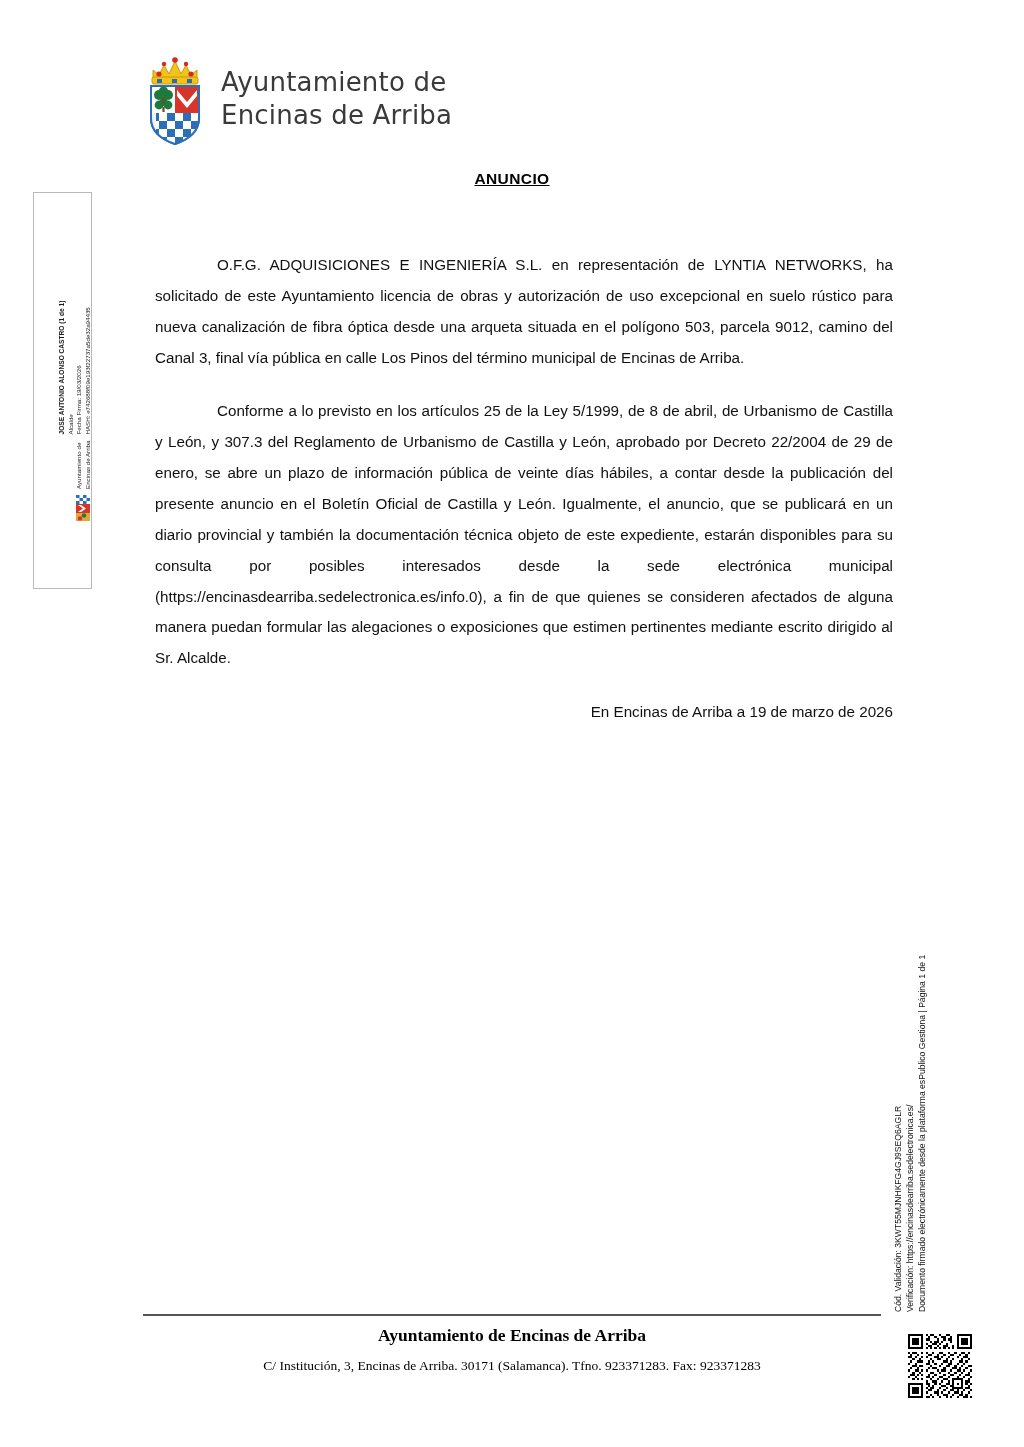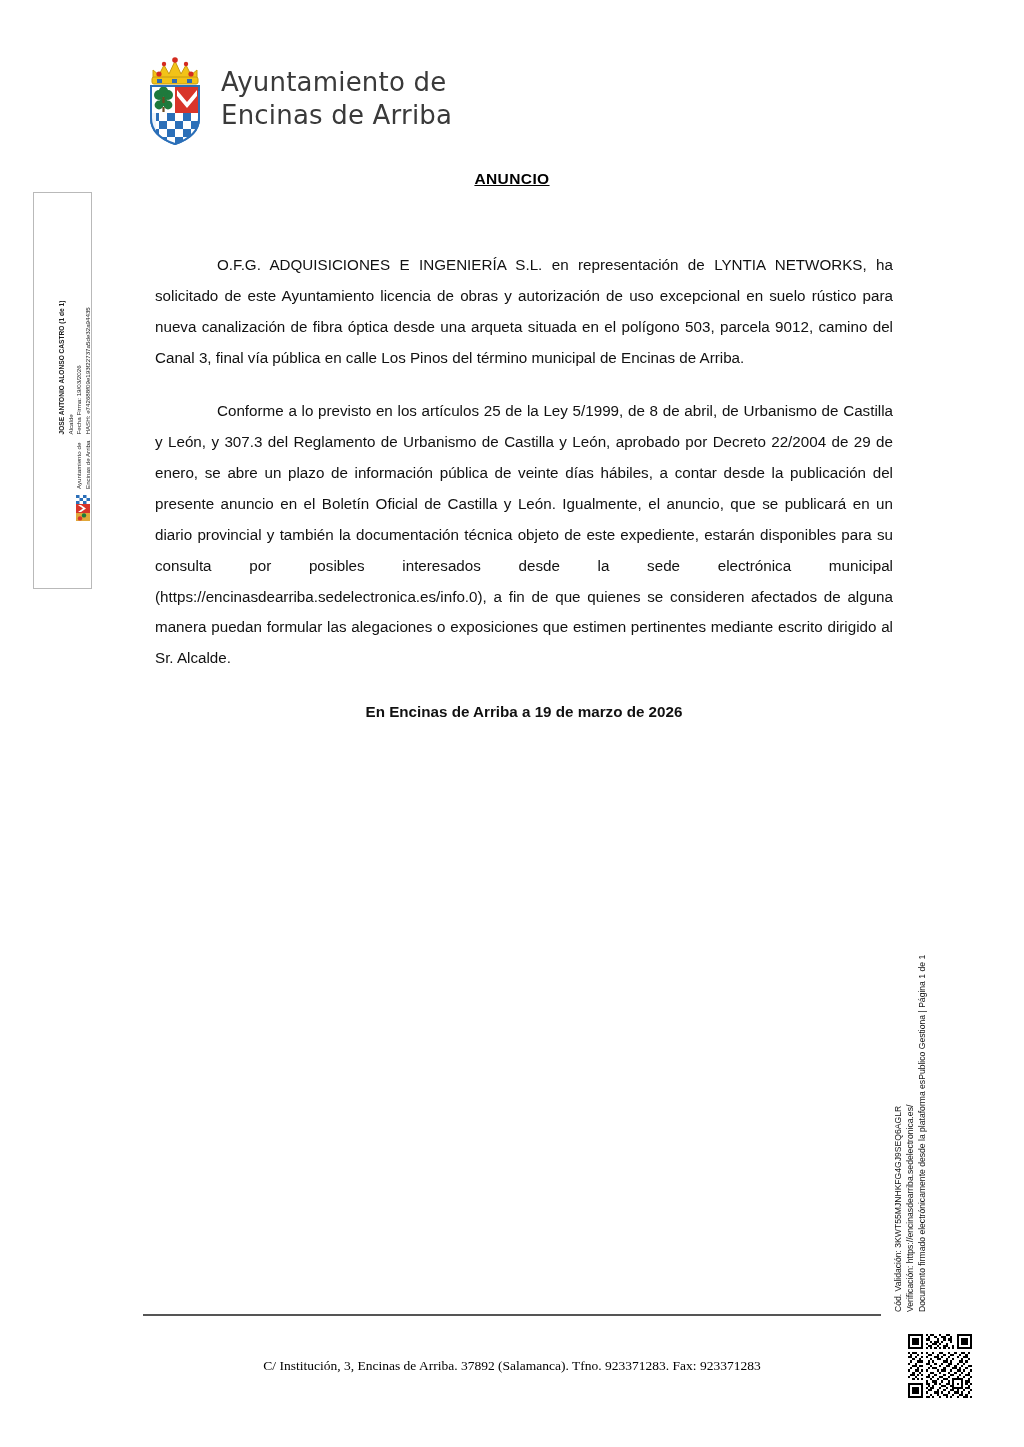--- a/index.html
+++ b/index.html
@@ -90,21 +90,21 @@
   }
   .para {
     text-align: justify;
     font-size: 15.2px;
     line-height: 2.03;
     margin: 0 0 23px 0;
     color: #111111;
   }
   .para.indent { text-indent: 62px; }
   .para.tight { margin-bottom: 19px; }
-  .para.plain { text-align: center; font-weight: bold; }
+  .para.plain { text-align: right; }
 
   .signature-line {
     position: absolute;
     left: 192px; top: 912px;
     font-family: "Liberation Serif", serif;
     font-size: 21px;
     color: #000000;
     white-space: nowrap;
   }
 
@@ -282,21 +282,22 @@
 
   <div class="right-sidebar">
     <div class="right-rot">
       <div class="val-line">Cód. Validación: 3KWT55MJNHKFG4GJ9SEQ6AGLR</div>
       <div class="val-line">Verificación: https://encinasdearriba.sedelectronica.es/</div>
       <div class="val-line">Documento firmado electrónicamente desde la plataforma esPublico Gestiona | Página 1 de 1</div>
     </div>
   </div>
 
   <div class="footer-rule"></div>
-  <div class="footer-sub">C/ Institución, 3, Encinas de Arriba. 37892 (Salamanca). Tfno. 923371283. Fax: 923371283</div>
+  <div class="footer-title">Ayuntamiento de Encinas de Arriba</div>
+  <div class="footer-sub">C/ Institución, 3, Encinas de Arriba. 30171 (Salamanca). Tfno. 923371283. Fax: 923371283</div>
 
   <div class="qr">
     <svg viewBox="0 0 29 29" width="64" height="64" shape-rendering="crispEdges" aria-hidden="true">
       <rect width="29" height="29" fill="#ffffff"></rect>
       <g fill="#000000">
 
         <rect x="0" y="0" width="7" height="1"></rect>
           <rect x="0" y="6" width="7" height="1"></rect>
         <rect x="0" y="0" width="1" height="7"></rect>
           <rect x="6" y="0" width="1" height="7"></rect>

